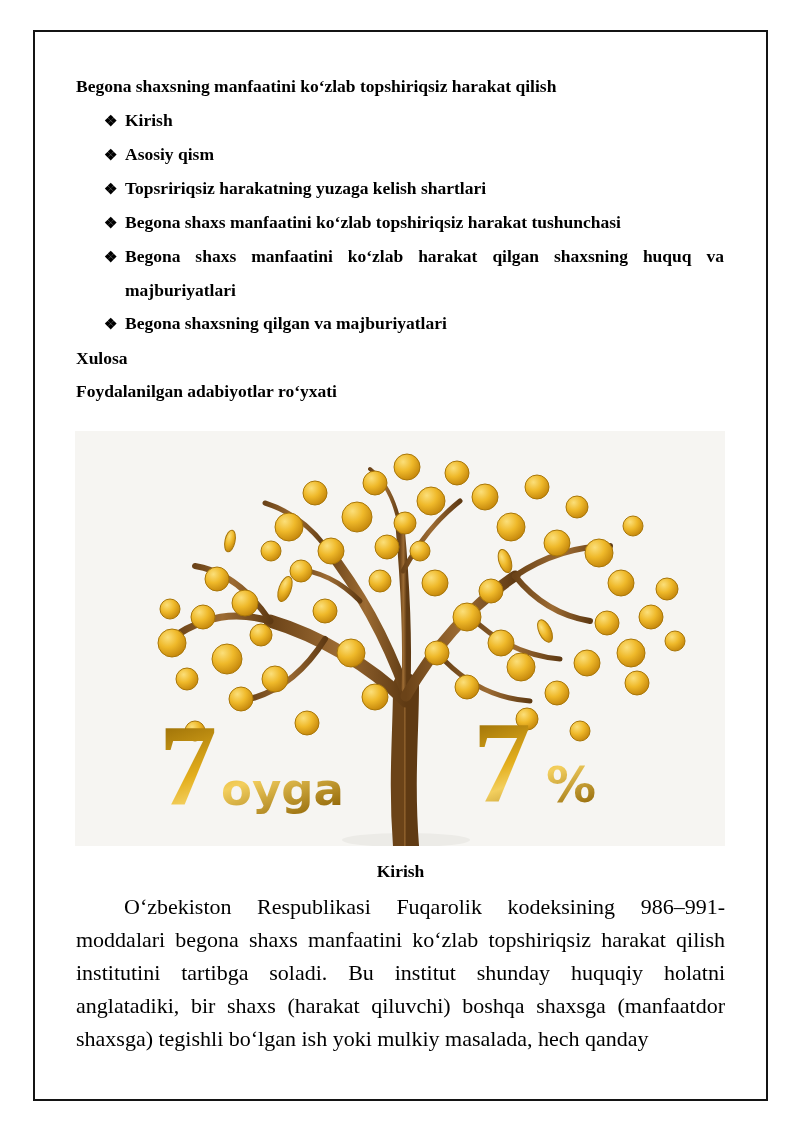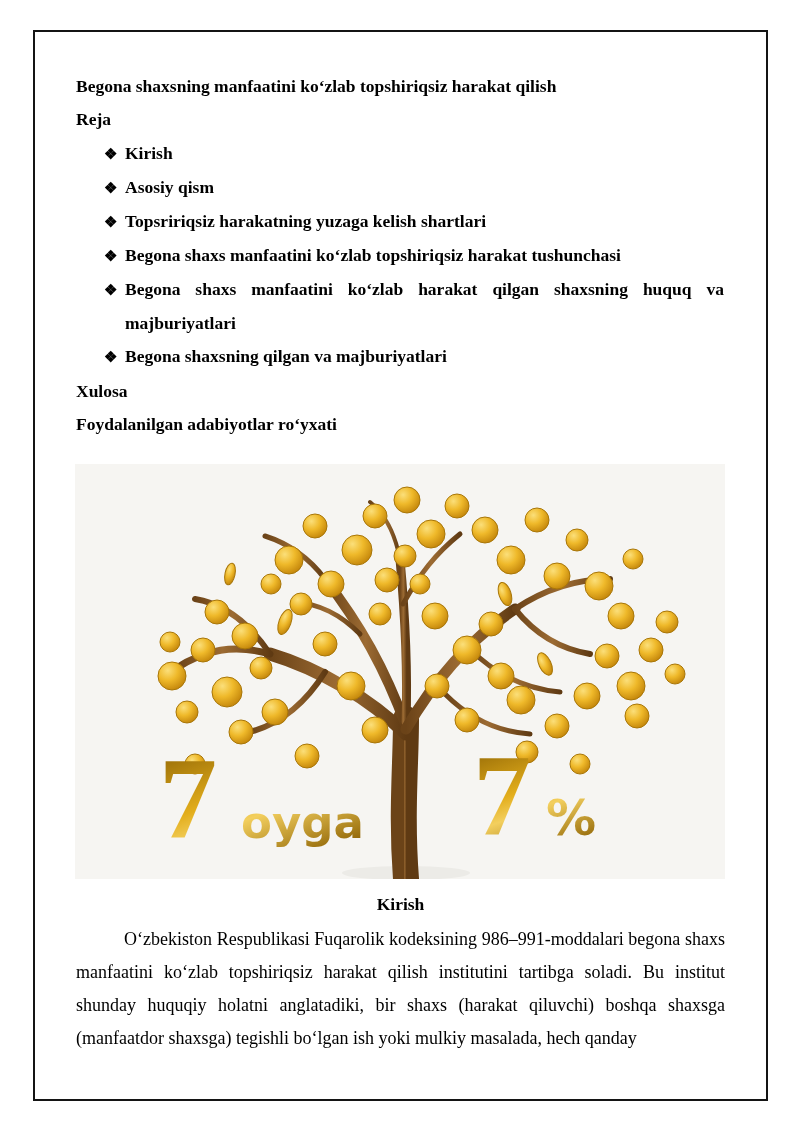--- a/index.html
+++ b/index.html
@@ -36,43 +36,42 @@
   }
   .illustration svg { display: block; }
   .gold {
     position: absolute; display: flex; align-items: baseline;
     font-weight: bold;
     background: linear-gradient(160deg, #a4770a 8%, #e3ae1c 42%, #f3cf5e 58%, #8f6405 95%);
     -webkit-background-clip: text; background-clip: text;
     color: transparent;
   }
   .gold .big { font-size: 116px; line-height: 0.82; letter-spacing: -2px; font-family: "Liberation Serif", serif; }
-  .gold .small { font-size: 45px; margin-left: 26px; font-family: "DejaVu Sans", sans-serif; font-weight: bold; }
+  .gold .small { font-size: 45px; margin-left: 6px; font-family: "DejaVu Sans", sans-serif; font-weight: bold; }
   .gold-left { left: 84px; bottom: 30px; }
   .gold-right { left: 398px; bottom: 32px; }
   .gold-right .small { font-size: 50px; margin-left: 17px; }
   .section-heading {
     font-size: 17.5px; font-weight: bold; text-align: center;
     margin: 9px 0 0 0; line-height: 33px;
   }
   .body-par {
     margin: 2px 0 0 0;
-    font-size: 18px; line-height: 33px;
+    font-size: 22px; line-height: 33px;
     text-align: justify; text-indent: 48px;
   }
 </style>
 </head>
 <body>
 
 <div class="page">
   <div class="border-frame"></div>
   <div class="content">
 
     <p class="doc-title">Begona shaxsning manfaatini koʻzlab topshiriqsiz harakat qilish</p>
-    <p class="plan-label">Reja</p>
 
     <ul class="plan-list">
       <li><span class="bullet">❖</span><span>Kirish</span></li>
       <li><span class="bullet">❖</span><span>Asosiy qism</span></li>
       <li><span class="bullet">❖</span><span>Topsririqsiz harakatning yuzaga kelish shartlari</span></li>
       <li><span class="bullet">❖</span><span>Begona shaxs manfaatini koʻzlab topshiriqsiz harakat tushunchasi</span></li>
       <li><span class="bullet">❖</span><span>Begona shaxs manfaatini koʻzlab harakat qilgan shaxsning huquq va majburiyatlari</span></li>
       <li><span class="bullet">❖</span><span>Begona shaxsning qilgan va majburiyatlari</span></li>
     </ul>
 

